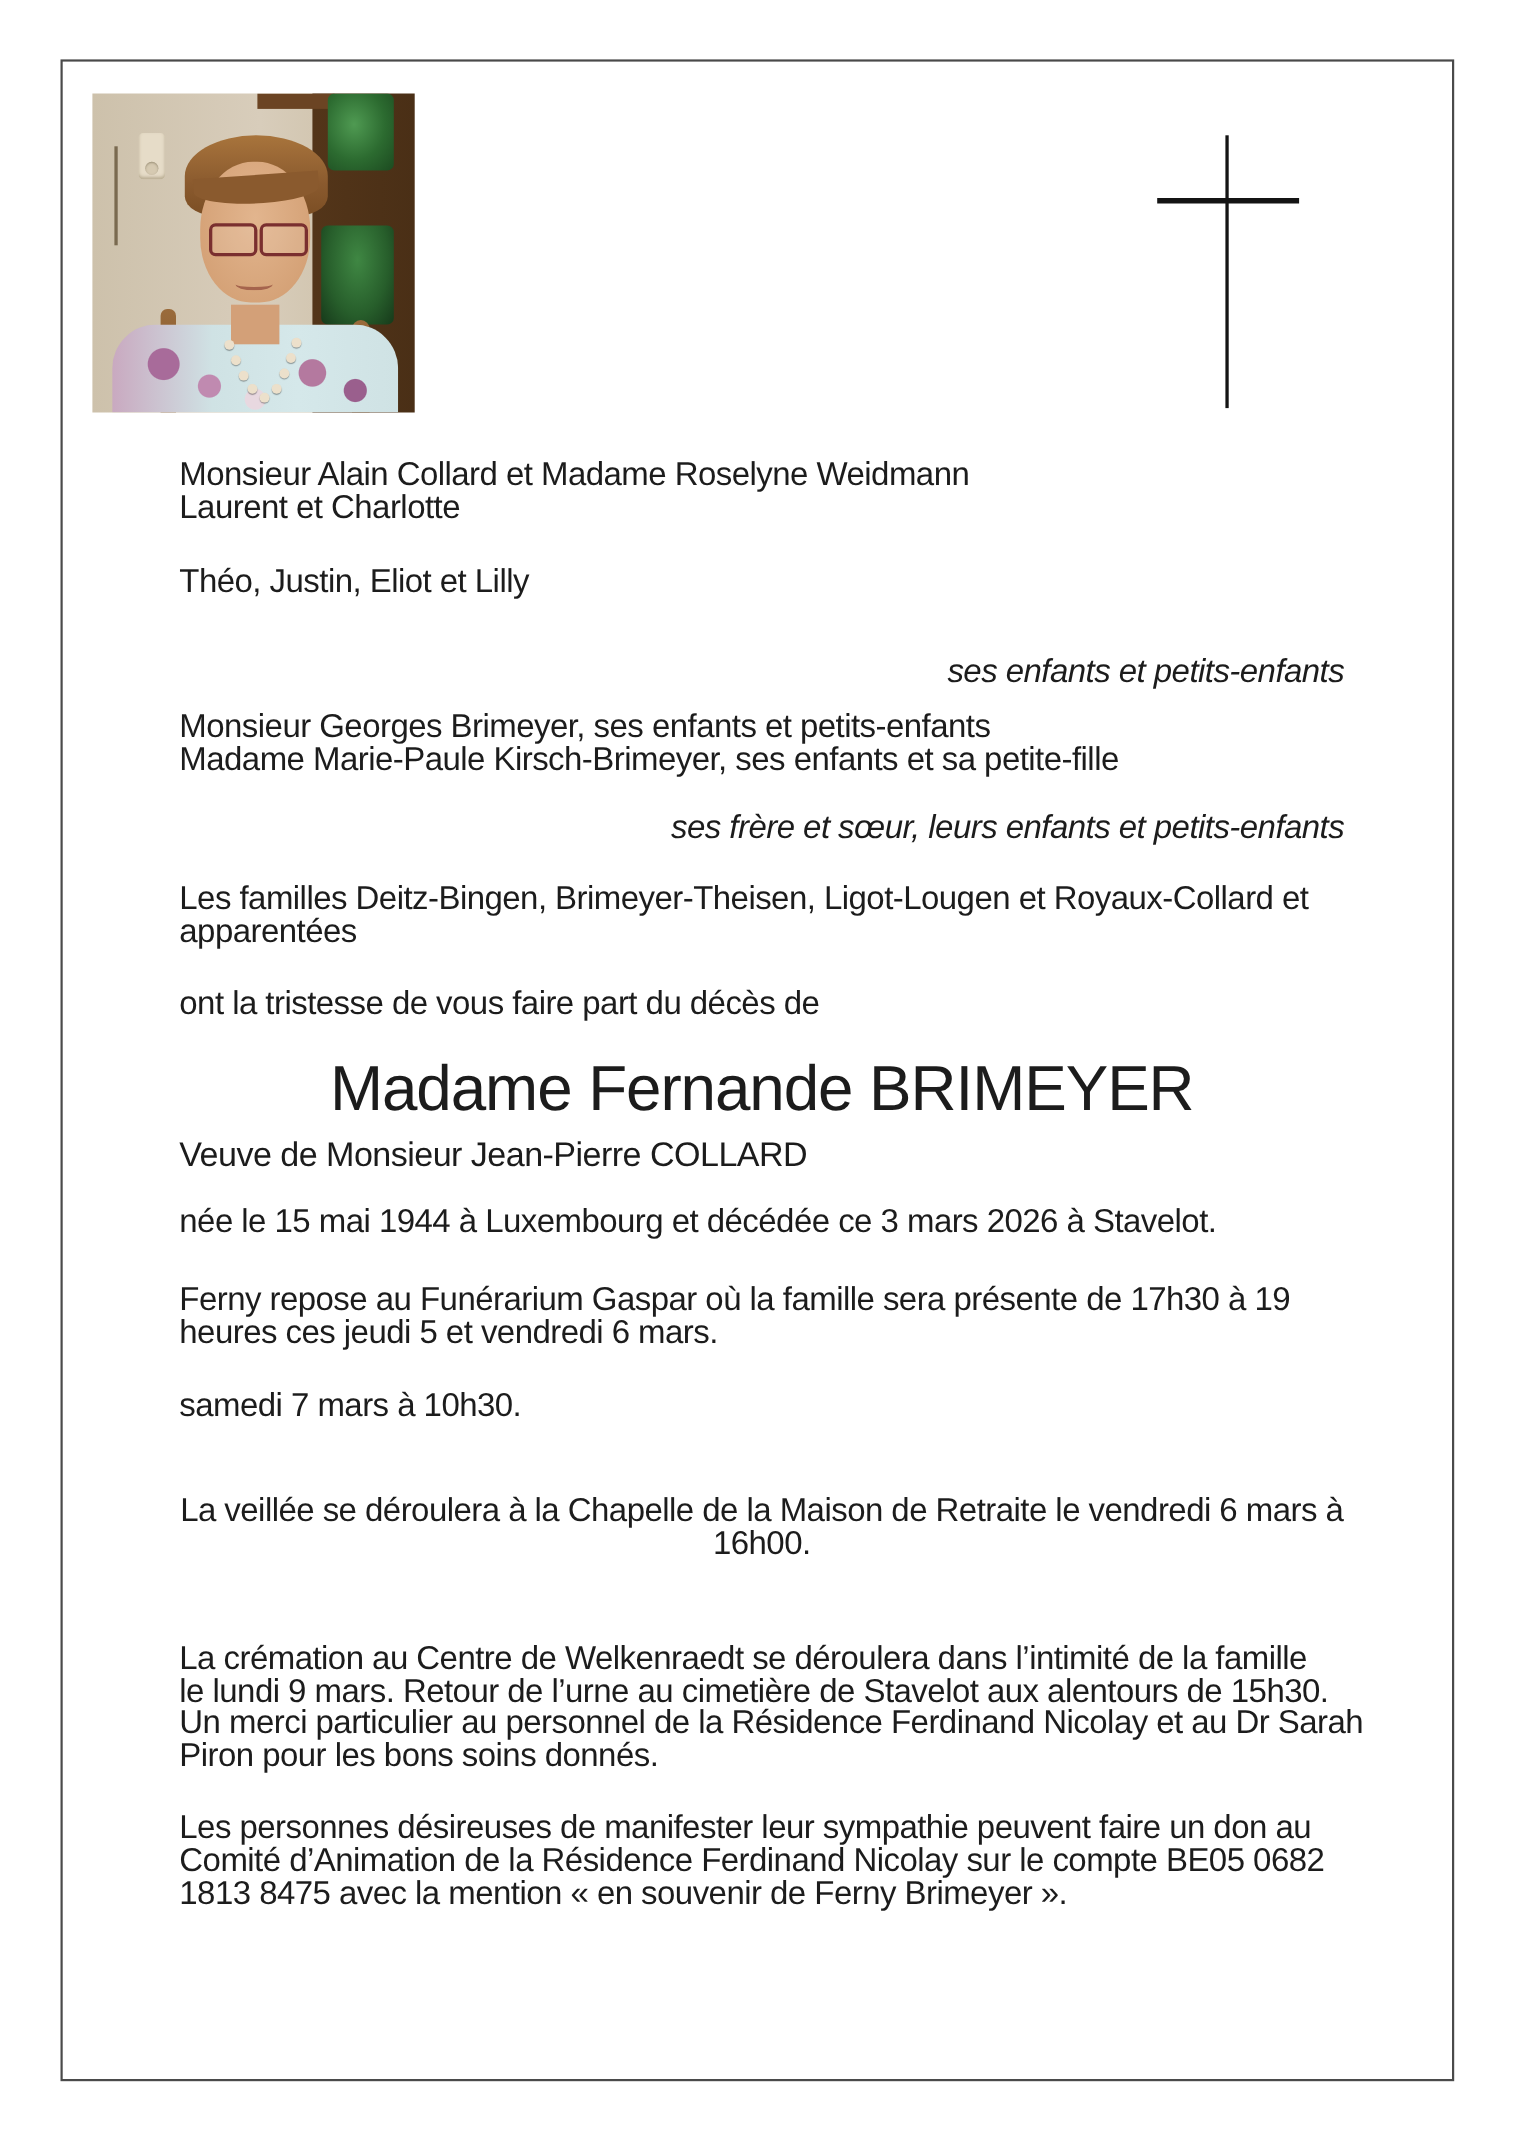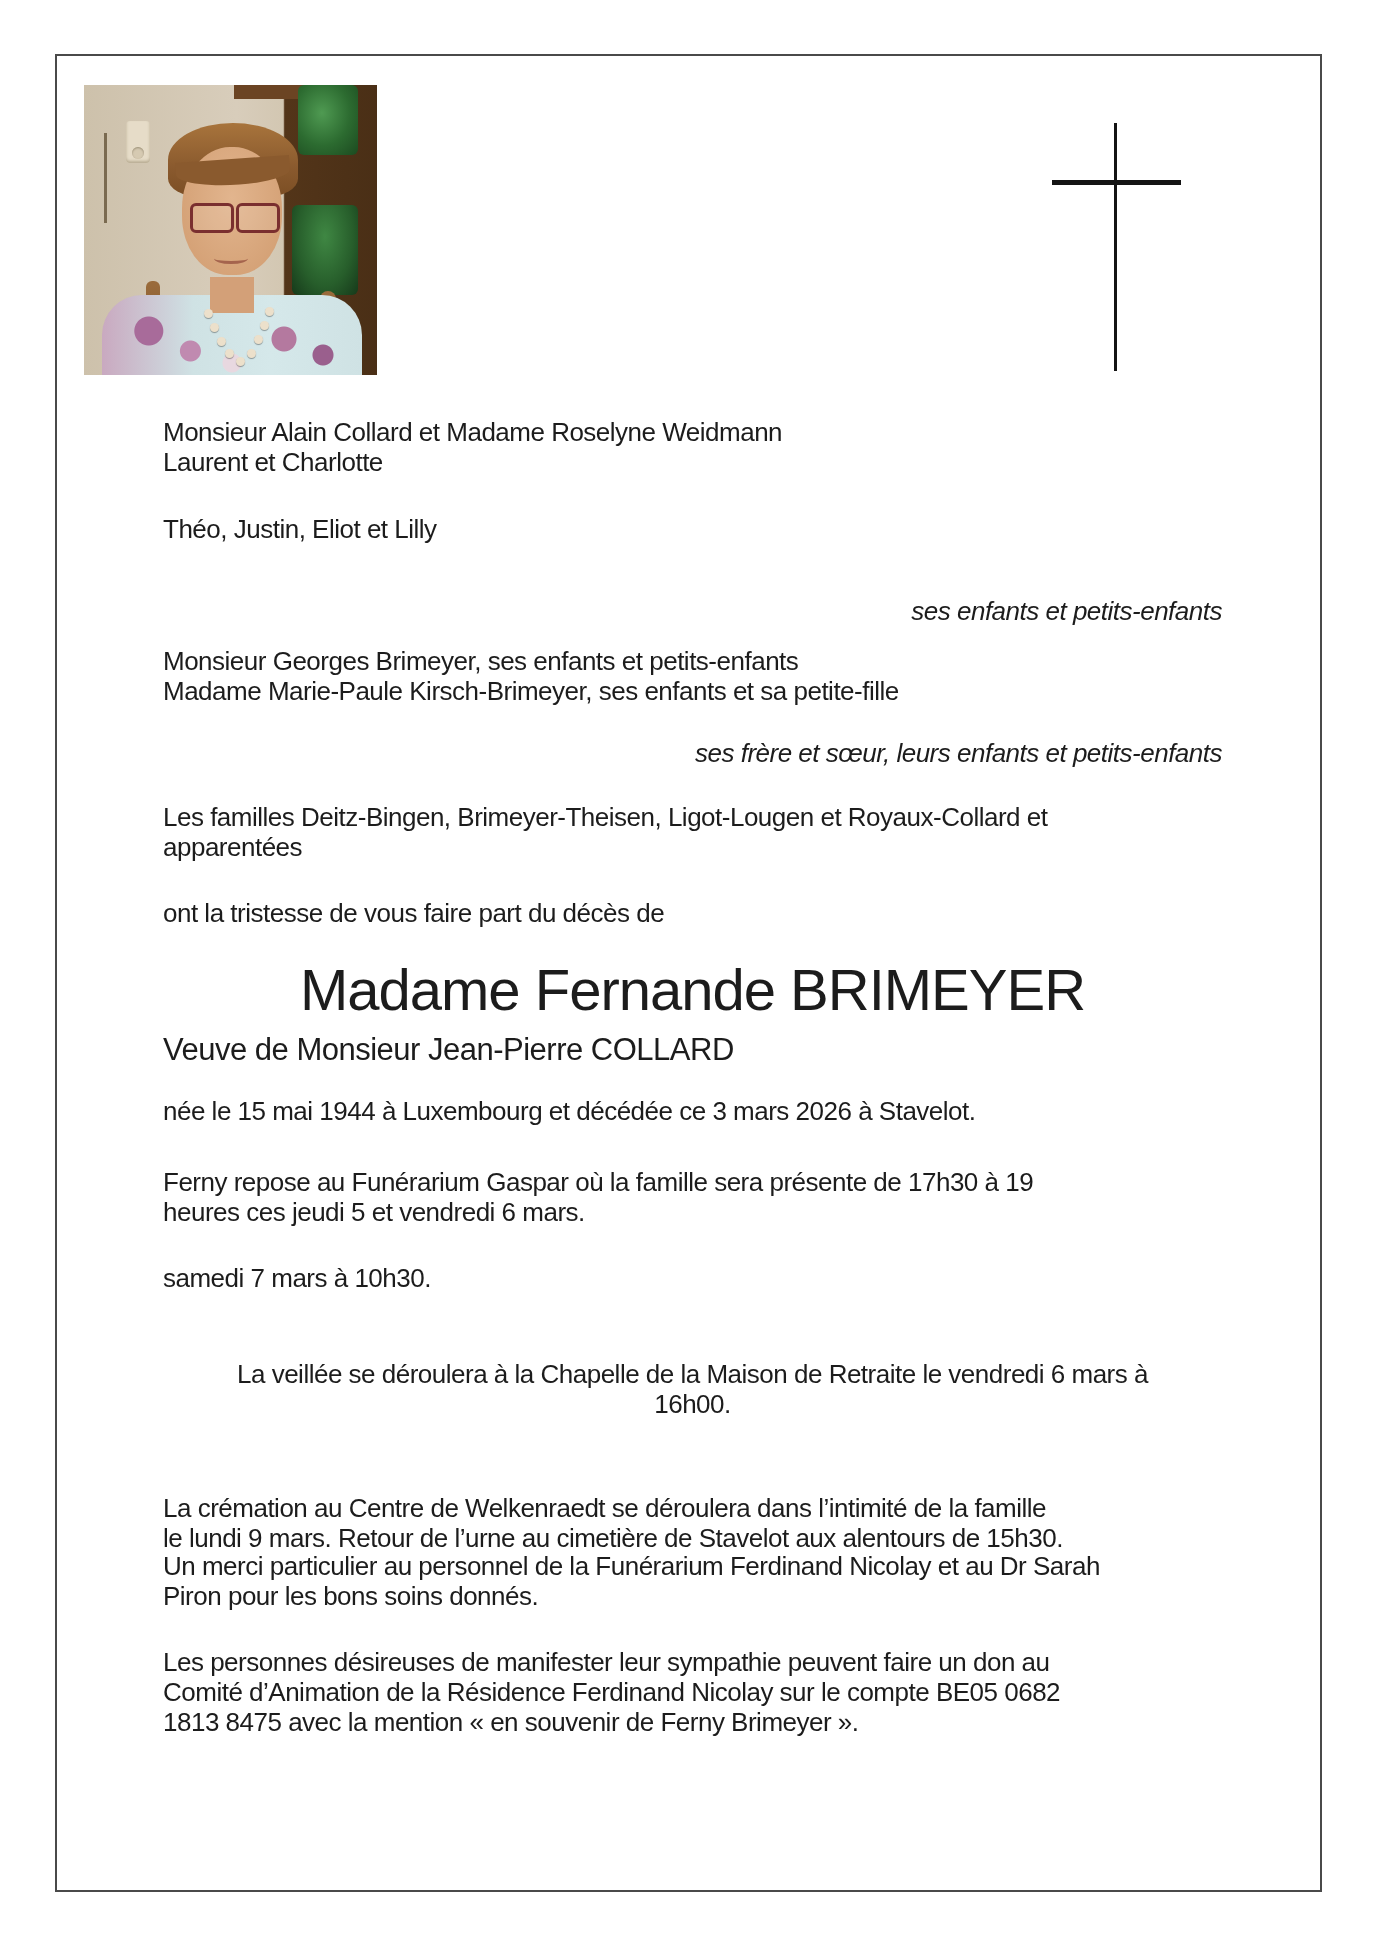--- a/index.html
+++ b/index.html
@@ -48,21 +48,21 @@
   .photo .glass-l{ position:absolute; left:106px; top:118px; width:38px; height:24px; border:3px solid #7a2f2f; border-radius:6px; background:rgba(255,255,255,0.12); }
   .photo .glass-r{ position:absolute; left:152px; top:118px; width:38px; height:24px; border:3px solid #7a2f2f; border-radius:6px; background:rgba(255,255,255,0.12); }
   .photo .mouth  { position:absolute; left:130px; top:168px; width:34px; height:8px; border-bottom:3px solid #a5644d; border-radius:0 0 50% 50%; }
   .photo .pearl  { position:absolute; width:9px; height:9px; background:#ece0cb; border-radius:50%; box-shadow:0 1px 1px rgba(0,0,0,0.35); }
   
   .cross-v { position:absolute; left:1114px; top:123px; width:3px;  height:248px; background:#141414; }
   .cross-h { position:absolute; left:1052px; top:180px; width:129px; height:5px;  background:#141414; }
   
   .block {
     position:absolute; left:163px; width:1059px;
-    font-size:26px; line-height:30px; letter-spacing:-0.5px;
+    font-size:30px; line-height:30px; letter-spacing:-0.5px;
   }
   .block > div { white-space:nowrap; }
   .it { font-style:italic; text-align:right; }
   .title-block {
     position:absolute; left:163px; width:1059px; text-align:center;
     font-size:58px; line-height:64px; letter-spacing:-1px; white-space:nowrap;
   }
   .subtitle-block {
     position:absolute; left:163px; width:1059px; text-align:left;
     font-size:31px; line-height:36px; letter-spacing:-0.5px; white-space:nowrap;
@@ -155,21 +155,21 @@
   <div>La veillée se déroulera à la Chapelle de la Maison de Retraite le vendredi 6 mars à</div>
   <div>16h00.</div>
 </div>
 
 <div class="block" style="top:1455px;margin-top:38px;">
   <div>La crémation au Centre de Welkenraedt se déroulera dans l’intimité de la famille</div>
   <div>le lundi 9 mars. Retour de l’urne au cimetière de Stavelot aux alentours de 15h30.</div>
 </div>
 
 <div class="block" style="top:1551px;">
-  <div>Un merci particulier au personnel de la Funérarium Ferdinand Nicolay et au Dr Sarah</div>
+  <div>Un merci particulier au personnel de la Résidence Ferdinand Nicolay et au Dr Sarah</div>
   <div>Piron pour les bons soins donnés.</div>
 </div>
 
 <div class="block" style="top:1647px;">
   <div>Les personnes désireuses de manifester leur sympathie peuvent faire un don au</div>
   <div>Comité d’Animation de la Résidence Ferdinand Nicolay sur le compte BE05 0682</div>
   <div>1813 8475 avec la mention « en souvenir de Ferny Brimeyer ».</div>
 </div>
 
 </body></html>

